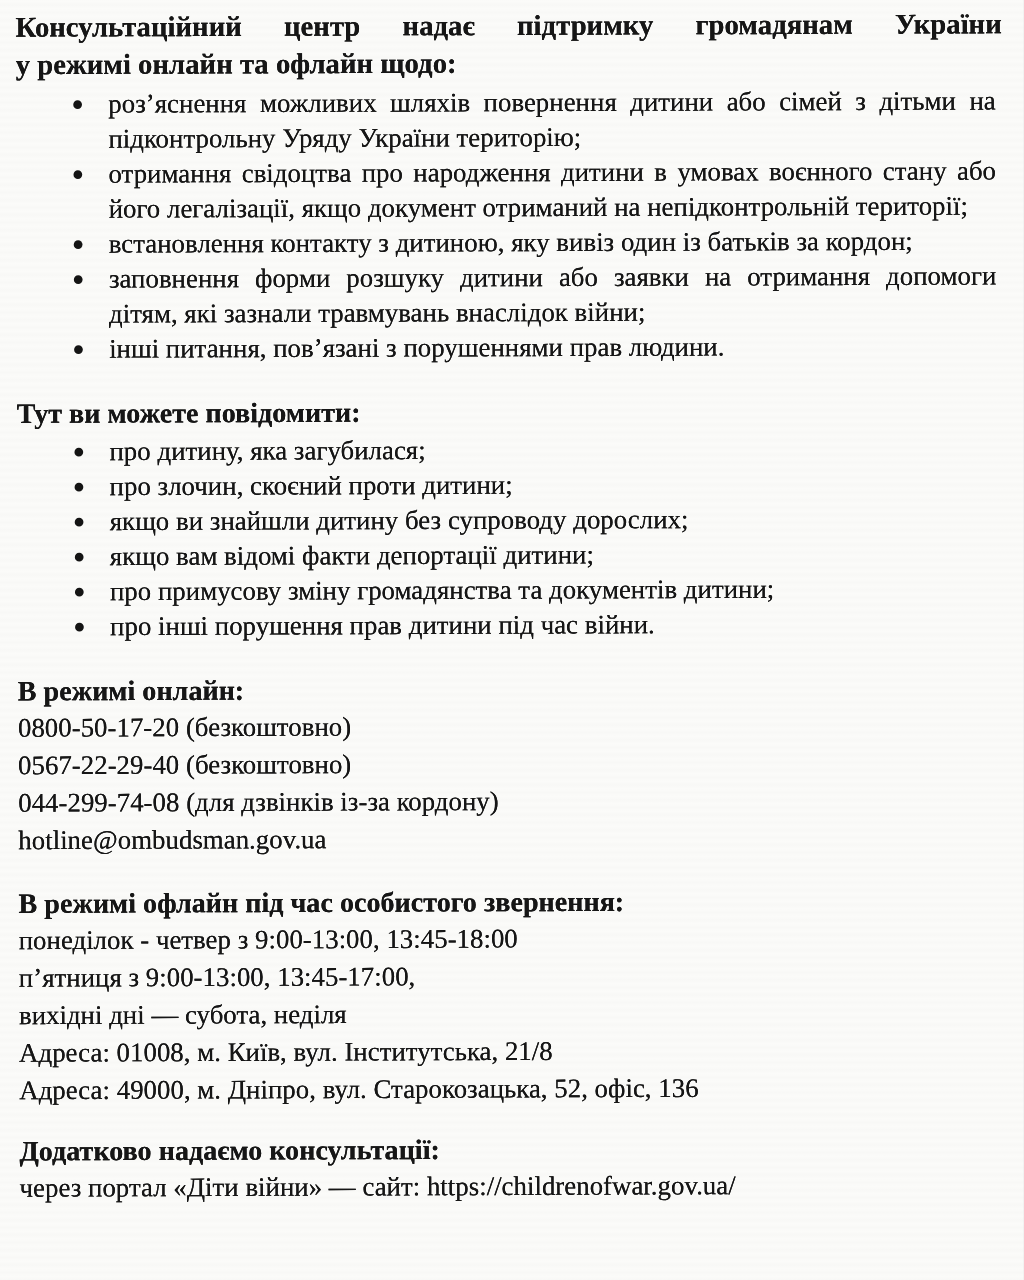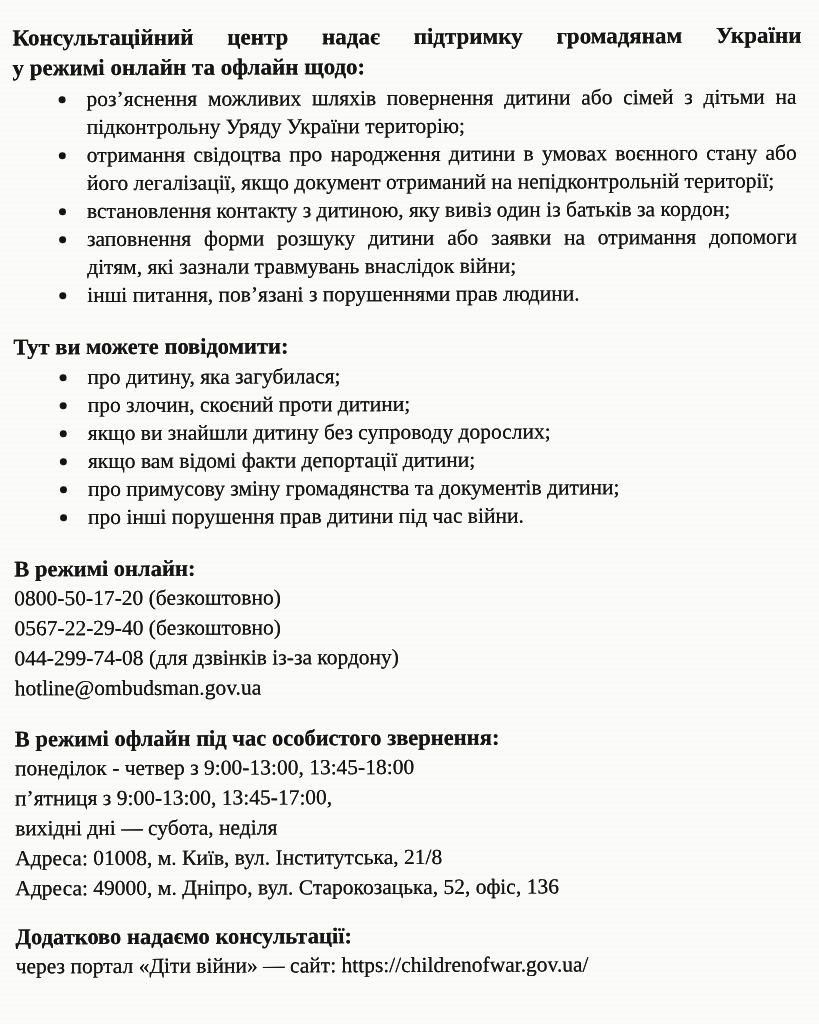--- a/index.html
+++ b/index.html
@@ -6,21 +6,21 @@
     margin: 0;
     padding: 0;
     background: #e8e8e6;
   }
   .page {
     position: relative;
     width: 819px;
     height: 1024px;
     margin: 0 auto;
     box-sizing: border-box;
-    padding: 22px 16px 0 14px;
+    padding: 6px 16px 0 14px;
     background: #fbfbf9;
     background-image: repeating-linear-gradient(
       0deg,
       rgba(0,0,0,0.012) 0px,
       rgba(0,0,0,0) 3px,
       rgba(0,0,0,0.012) 6px
     );
     overflow: hidden;
     font-family: "Liberation Serif", "DejaVu Serif", serif;
     color: #161616;

